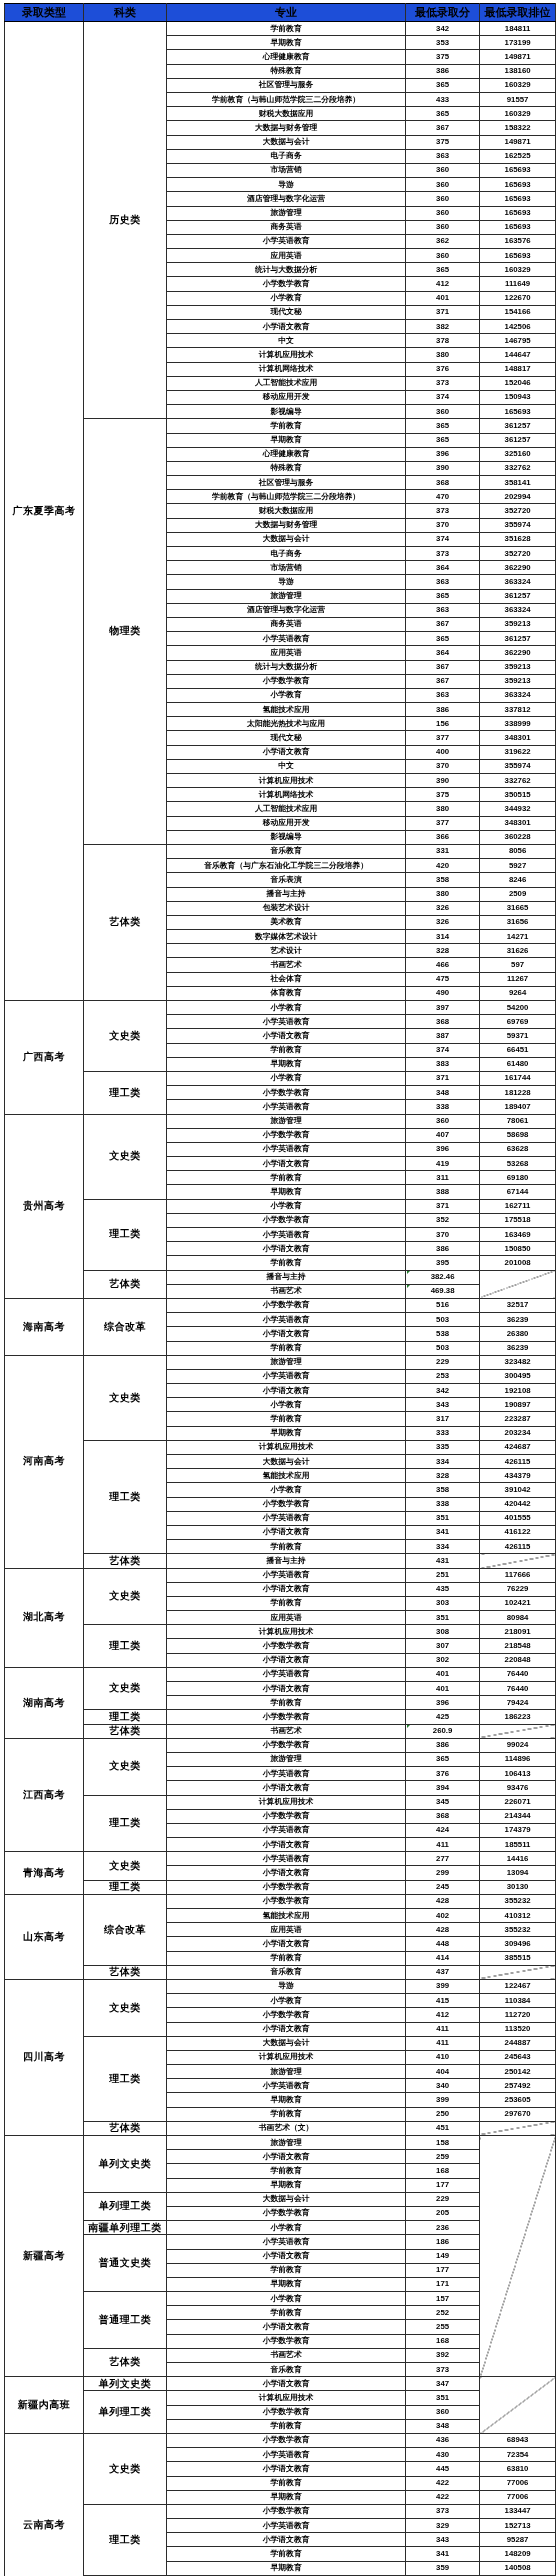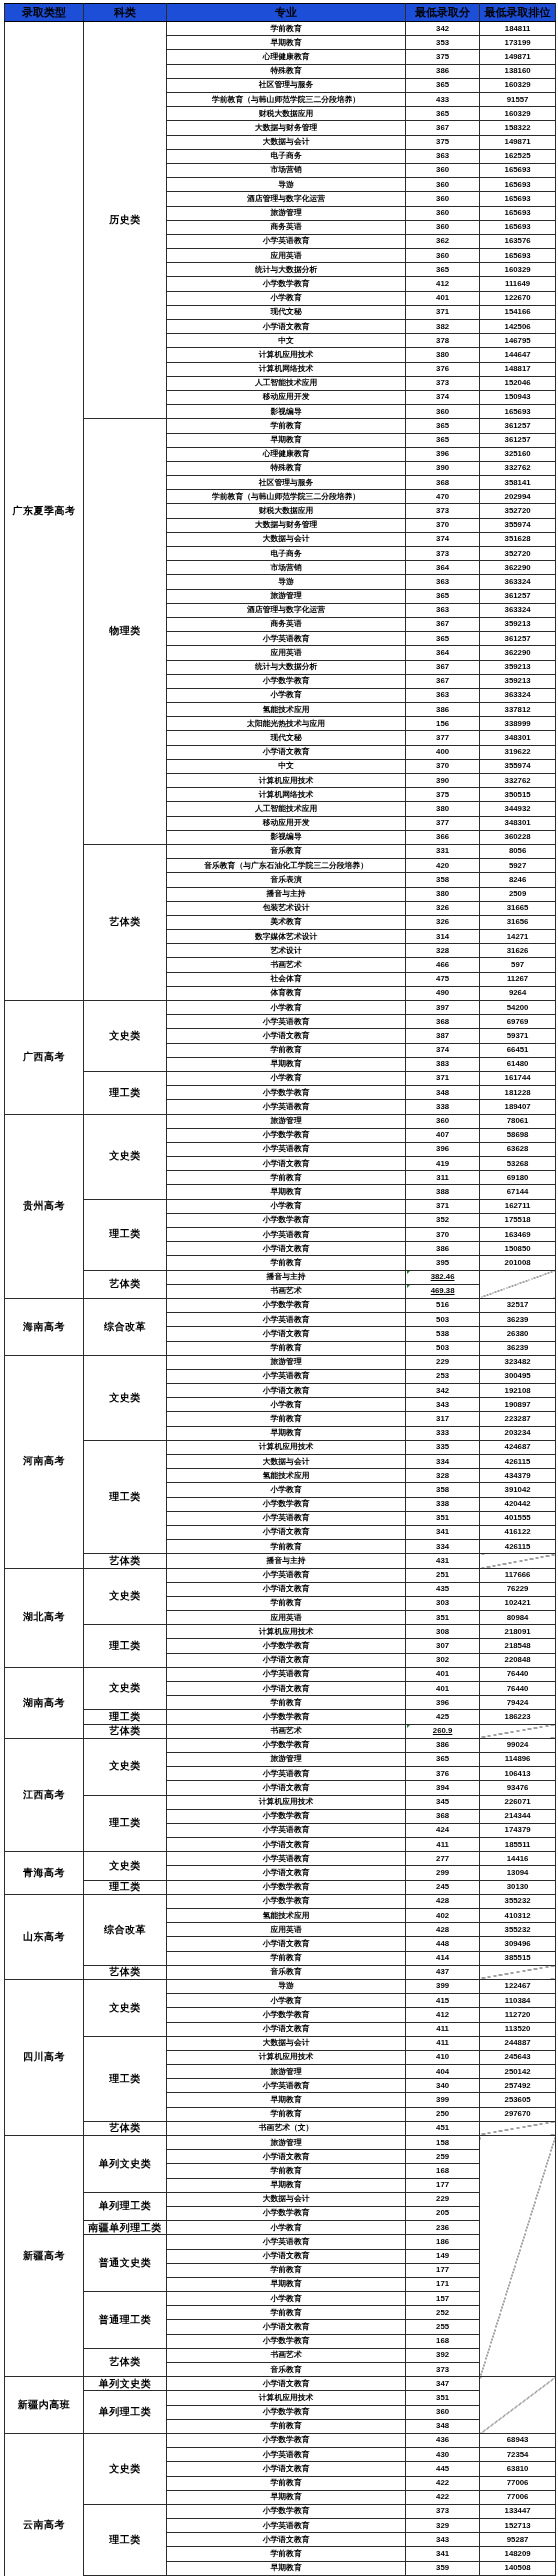--- a/index.html
+++ b/index.html
@@ -8,21 +8,21 @@
         font-family:"Liberation Sans","DejaVu Sans",sans-serif;font-weight:700;color:#000;
         border:1px solid #000;}
   th,td{border:0.5px solid #2b2b2b;text-align:center;vertical-align:middle;padding:0 1px;overflow:hidden;}
   thead th{height:17px;font-size:11px;border-bottom:1px solid #000;border-top:1px solid #000;background:#1d4ed8;}
   td{height:13.2px;font-size:7.8px;line-height:1.05;}
   .col-type,.col-cat{font-size:10px;letter-spacing:0.5px;}
   tr.section-start td{border-top:1px solid #000;}
   .diag{background:linear-gradient(to bottom right,
         transparent calc(50% - 0.3px), #444 calc(50% - 0.3px),
         #444 calc(50% + 0.3px), transparent calc(50% + 0.3px));}
-  .tick{position:relative;text-decoration:underline;}
+  .tick{position:relative;}
   .tick::before{content:"";position:absolute;top:0.5px;left:0.5px;width:0;height:0;
         border-top:3.6px solid #217a2b;border-right:3.6px solid transparent;}
 </style>
 </head>
 <body>
 
 <div class="wrap">
   <table>
     <colgroup>
       <col style="width:79px">

